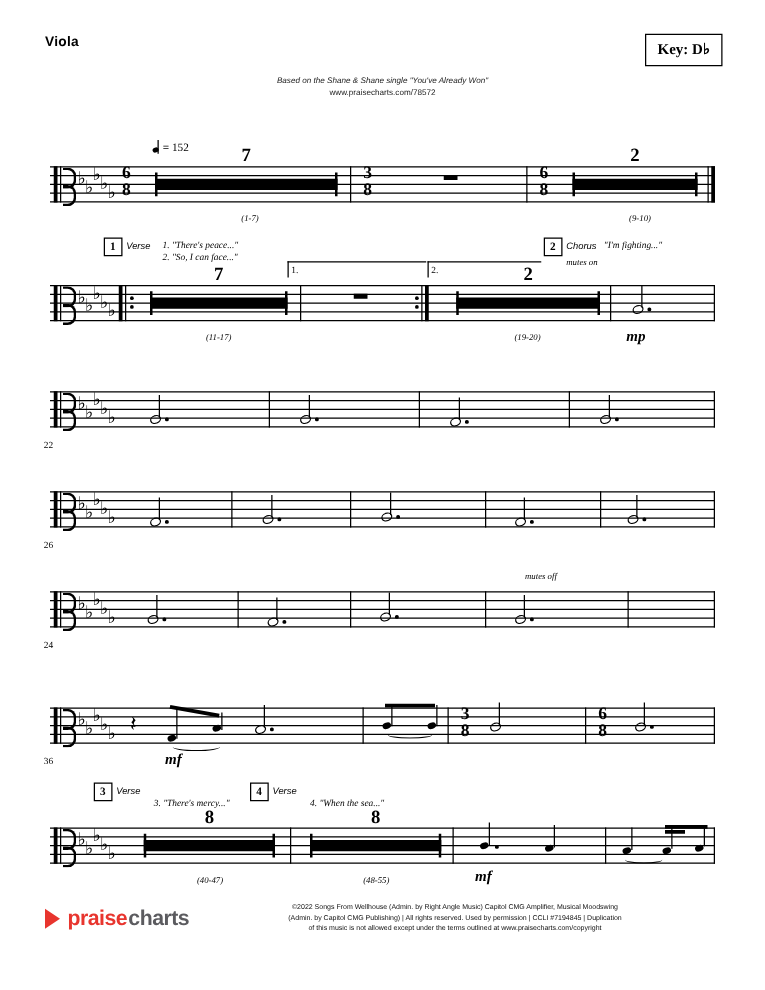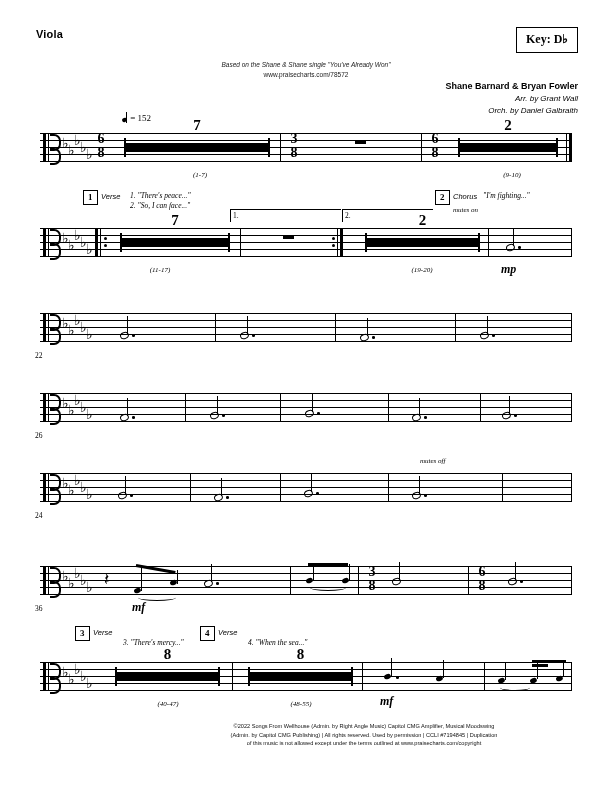--- a/index.html
+++ b/index.html
@@ -199,25 +199,20 @@
 </style>
 </head>
 <body>
 
 <div class="sheet">
 
   <div class="instrument">Viola</div>
   <div class="subtitle1">Based on the Shane &amp; Shane single "You've Already Won"</div>
   <div class="subtitle2">www.praisecharts.com/78572</div>
   <div class="key-box">Key: D♭</div>
-  <div class="credits">
-    <div class="c1">Shane Barnard &amp; Bryan Fowler</div>
-    <div class="c2">Arr. by Grant Wall</div>
-    <div class="c3">Orch. by Daniel Galbraith</div>
-  </div>
   <div class="tempo">
     <span class="notehead"></span><span class="stem"></span>
     <span>= 152</span>
   </div>
 
   <div class="system" style="top:133px;">
     <div class="staff">
       <div class="line l0"></div>
         <div class="line l1"></div>
         <div class="line l2"></div>
@@ -339,21 +334,21 @@
           <div class="cap-r" style="left:113px;"></div>
       </div>
       <div class="bar" style="left:448px;"></div>
 
       <div class="nh open" style="left:466px; top:16px;"></div>
       <div class="stem-up" style="left:473px; top:0px;"></div>
       <div class="dot" style="left:478px; top:18px;"></div>
       <div class="bar" style="left:531px;"></div>
     </div>
 
-    <div class="range-label" style="left:90px; top:38px; width:60px;">(11-17)</div>
+    <div class="range-label" style="left:105px; top:38px; width:60px;">(11-17)</div>
     <div class="range-label" style="left:352px; top:38px; width:60px;">(19-20)</div>
     <div class="dynamic" style="left:461px; top:34px;">mp</div>
   </div>
 
   <div class="system" style="top:313px;">
     <div class="staff">
       <div class="line l0"></div>
         <div class="line l1"></div>
         <div class="line l2"></div>
         <div class="line l3"></div>
@@ -607,19 +602,24 @@
       <div class="nh" style="left:516px; top:14px;"></div>
       <div class="stem-up" style="left:523px; top:-1px; height:16px;"></div>
       <div class="bar" style="left:531px;"></div>
     </div>
 
     <div class="range-label" style="left:98px; top:38px; width:60px;">(40-47)</div>
     <div class="range-label" style="left:231px; top:38px; width:60px;">(48-55)</div>
     <div class="dynamic" style="left:340px; top:32px;">mf</div>
   </div>
 
+  <div class="footer-logo">
+    <span class="tri"></span>
+    <span class="lg1">praise</span>
+    <span class="lg2">charts</span>
+  </div>
   <div class="copyright">
     <div>©2022 Songs From Wellhouse (Admin. by Right Angle Music) Capitol CMG Amplifier, Musical Moodswing</div>
     <div>(Admin. by Capitol CMG Publishing) | All rights reserved. Used by permission | CCLI #7194845 | Duplication</div>
     <div>of this music is not allowed except under the terms outlined at www.praisecharts.com/copyright</div>
   </div>
 
 </div>
 
 </body></html>

